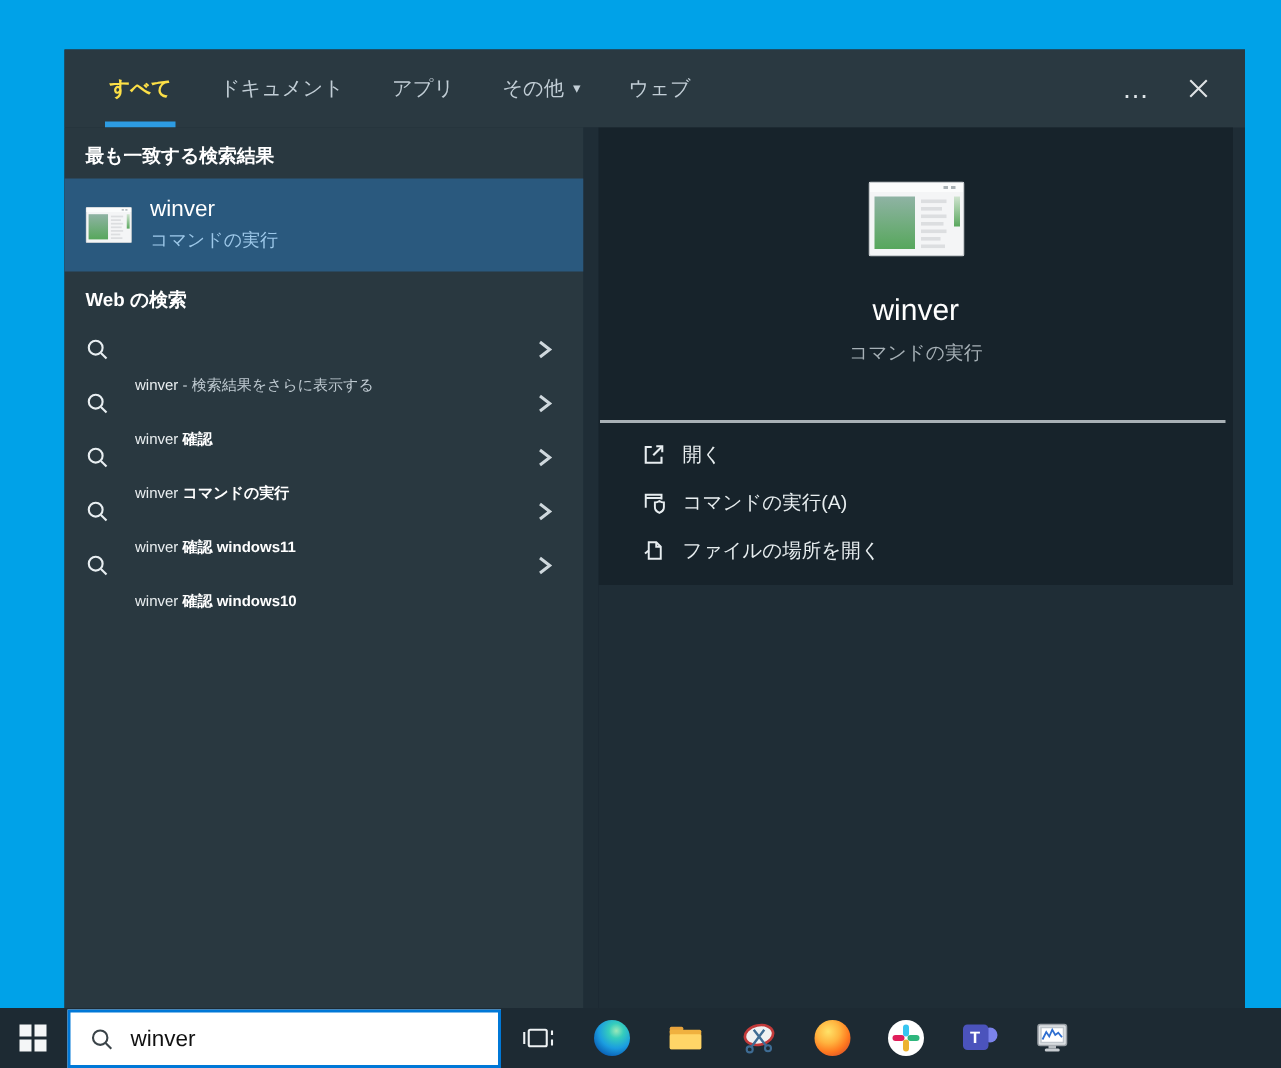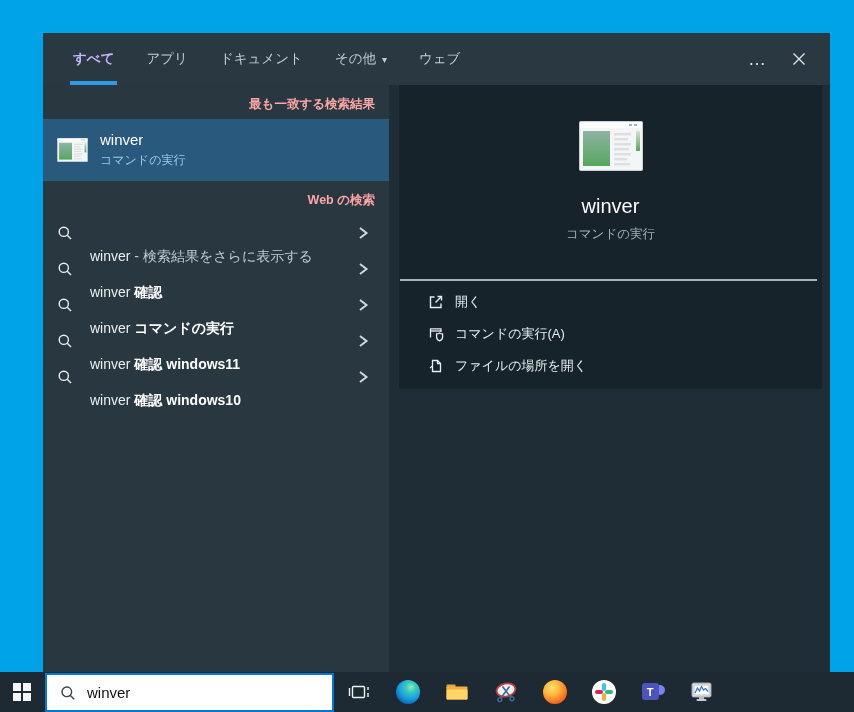--- a/index.html
+++ b/index.html
@@ -8,45 +8,45 @@
 
   
   .search-window { position:absolute; left:43px; top:33px; width:787px; height:639px;
     background:#1f2d36; display:flex; flex-direction:column; }
 
   .tabbar { height:52px; background:#2a3941; display:flex; align-items:stretch;
     padding-left:27px; flex:none; }
   .tabs { display:flex; align-items:stretch; flex:1; }
   .tab { display:flex; align-items:center; gap:6px; margin-right:26px; padding:4px 3px 0 3px;
     border-bottom:4px solid transparent; color:#c2ced6; font-size:13.5px; cursor:pointer; }
-  .tab.selected { color:#c4b5fd; font-weight:bold; border-bottom-color:#2d9ce3; }
+  .tab.selected { color:#fde047; font-weight:bold; border-bottom-color:#2d9ce3; }
   .tab .caret { font-size:10px; color:#c2ced6; }
   .tab-actions { display:flex; align-items:center; gap:24px; padding-right:24px; }
   .more-btn { color:#dfe5e8; font-size:18px; letter-spacing:2px; line-height:10px; cursor:pointer; }
   .close-btn { cursor:pointer; display:flex; align-items:center; }
 
   .content { flex:1; display:flex; min-height:0; }
   .left-panel { width:346px; background:#293840; flex:none; }
   .panel-gap { width:10px; background:#1f2d36; flex:none; }
   .right-panel { width:423px; background:#17232b; flex:none; display:flex; flex-direction:column; }
   .right-edge { flex:1; background:#1f2d36; }
 
   .section-header { padding:11px 14px 7px 14px; font-size:12.5px; line-height:16px;
-    font-weight:bold; color:#fca5a5;text-align:right; }
+    font-weight:bold; color:#ffffff; }
 
   .best-match-row { height:62px; background:#2a597e; display:flex; align-items:center;
     padding-left:14px; cursor:pointer; }
   .bm-text { margin-left:12px; }
   .bm-title { font-size:15px; color:#ffffff; }
   .bm-sub { font-size:12px; color:#9dc8e9; margin-top:4px; }
 
   .suggestion-row { height:36px; display:flex; align-items:center; padding:0 20px 0 14px;
     cursor:pointer; color:#e9eef0; }
   .sg-icon { width:16px; flex:none; display:flex; }
-  .sg-text { margin-left:17px; font-size:14px; flex:1; white-space:nowrap; overflow:hidden;margin-top:48px; }
+  .sg-text { margin-left:17px; font-size:10px; flex:1; white-space:nowrap; overflow:hidden;margin-top:48px; }
   .sg-text .pfx { font-weight:normal; color:#e9eef0; }
   .sg-text .sfx { font-weight:bold; color:#ffffff; }
   .sg-text .sfx.dim { font-weight:normal; color:#bfcad1; }
   .sg-chevron { flex:none; display:flex; }
 
   .preview { text-align:center; padding-top:36px; }
   .pv-title { margin-top:18px; font-size:20px; line-height:26px; color:#ffffff; }
   .pv-sub { margin-top:7px; font-size:12.5px; color:#a6b0b6; }
   .divider { margin-top:36px; height:2px; background:#a9b1b6; margin-left:1px; margin-right:5px; }
   .actions { margin-top:12px; }
@@ -104,24 +104,24 @@
 </svg>
 
 <div class="search-window">
 
   <div class="tabbar">
     <div class="tabs">
       <div class="tab selected">
         <span>すべて</span>
       </div>
       <div class="tab">
+        <span>ドキュメント</span>
+      </div>
+      <div class="tab">
         <span>アプリ</span>
-      </div>
-      <div class="tab">
-        <span>ドキュメント</span>
       </div>
       <div class="tab">
         <span>その他</span>
         <span class="caret">▾</span>
       </div>
       <div class="tab">
         <span>ウェブ</span>
       </div>
     </div>
     <div class="tab-actions">

